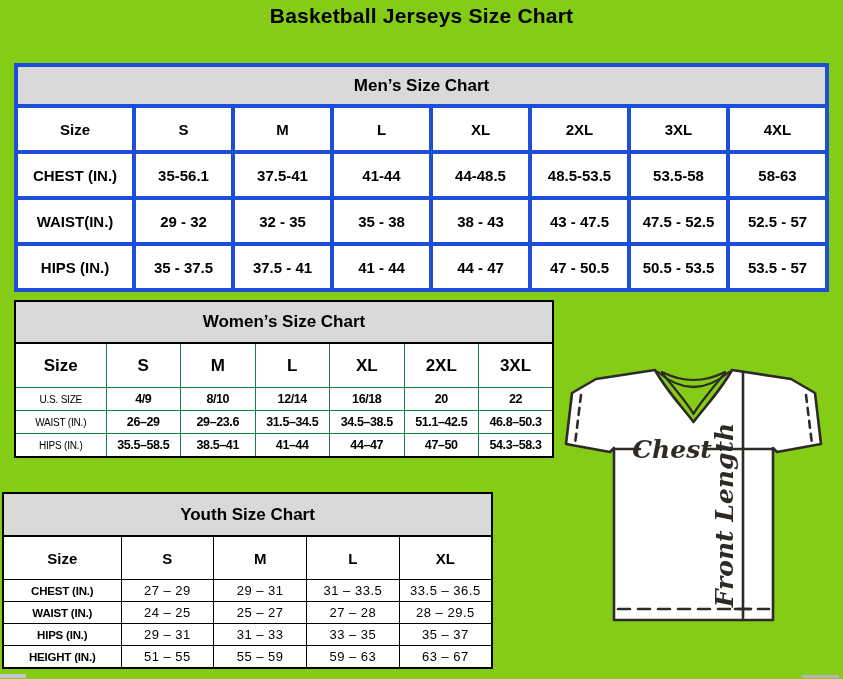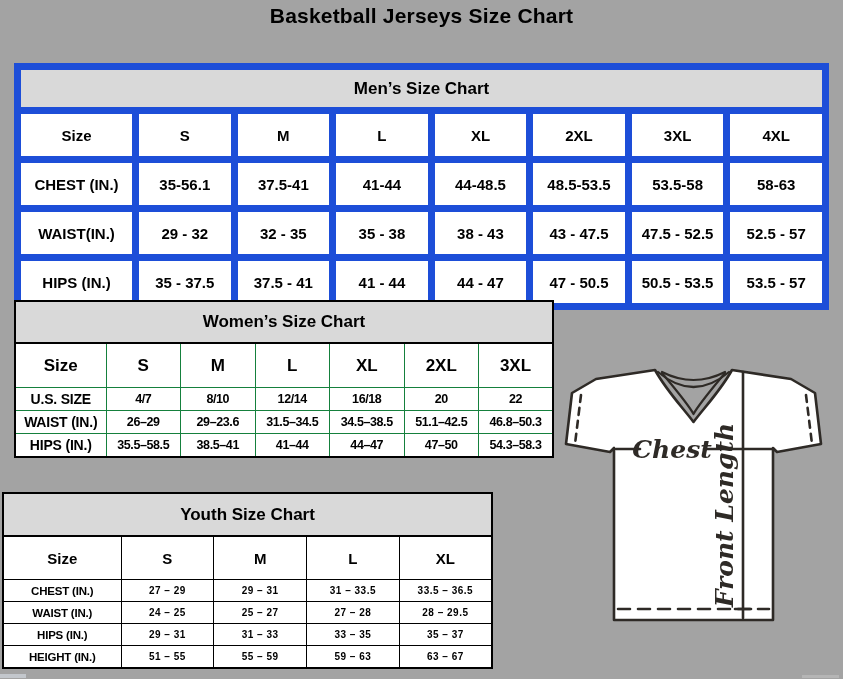--- a/index.html
+++ b/index.html
@@ -1,45 +1,45 @@
 <!DOCTYPE html>
 <html><head>
 <meta charset="utf-8">
 <style>
   html,body{margin:0;padding:0;background:#fff;}
-  #page{position:relative;width:843px;height:679px;background:#a3a3a3;overflow:hidden;
+  #page{position:relative;width:843px;height:679px;background:#84cc16;overflow:hidden;
         font-family:"Liberation Sans",sans-serif;color:#000;}
   #main-title{position:absolute;top:4px;left:0;width:100%;text-align:center;
               font-size:21px;font-weight:bold;letter-spacing:0.2px;}
   table{border-collapse:collapse;table-layout:fixed;position:absolute;background:#fff;}
   td{text-align:center;vertical-align:middle;padding:0;overflow:hidden;white-space:nowrap;}
 
   
   #mens-table{left:14px;top:63px;width:815px;}
-  #mens-table td{border:7px solid #1d4ed8;margin-top:27px;}
+  #mens-table td{border:4px solid #1d4ed8;margin-top:27px;}
   #mens-table td.htitle{background:#d9d9d9;height:37px;font-size:17px;font-weight:bold;}
   #mens-table td.hcell{height:42px;font-size:15px;font-weight:bold;}
   #mens-table td.lcell,#mens-table td.vcell{height:42px;font-size:15px;font-weight:bold;}
 
   
   #womens-table{left:14px;top:300px;width:540px;}
   #womens-table td{border:1px solid #15803d;}
   #womens-table{border:2px solid #000;}
   #womens-table td.htitle{background:#d9d9d9;height:40px;font-size:17px;font-weight:bold;border-bottom:2px solid #000;}
   #womens-table td.hcell{height:43px;font-size:17px;font-weight:bold;}
-  #womens-table td.lcell{height:22px;font-size:14px;font-weight:bold;letter-spacing:-0.2px;}
+  #womens-table td.lcell{height:22px;font-size:10px;font-weight:normal;letter-spacing:-0.2px;}
   #womens-table td.vcell{height:22px;font-size:12.5px;font-weight:bold;letter-spacing:-0.4px;}
 
   
   #youth-table{left:2px;top:492px;width:491px;border:2px solid #000;}
   #youth-table td{border:1px solid #000;}
   #youth-table td.htitle{background:#d9d9d9;height:41px;font-size:17px;font-weight:bold;border-bottom:2px solid #000;}
   #youth-table td.hcell{height:42px;font-size:15px;font-weight:bold;}
   #youth-table td.lcell{height:21px;font-size:11.5px;font-weight:bold;letter-spacing:-0.2px;}
-  #youth-table td.vcell{height:21px;font-size:10px;font-weight:bold;letter-spacing:0.5px;}
+  #youth-table td.vcell{height:21px;font-size:13px;font-weight:normal;letter-spacing:0.5px;}
 
   
   #jersey-wrap{position:absolute;left:556px;top:360px;width:284px;height:268px;}
   .measure-text{font-family:"DejaVu Serif","Liberation Serif",serif;font-style:italic;font-weight:bold;
                 font-size:25px;fill:#2e2a26;}
 
   
   #scroll-frag-left{position:absolute;left:0px;top:674px;width:26px;height:4px;background:#c3c7cc;}
   #scroll-frag-right{position:absolute;left:802px;top:675px;width:37px;height:3px;background:#b5b5b5;}
 </style>
@@ -113,21 +113,21 @@
           <td class="hcell">Size</td>
           <td class="hcell">S</td>
           <td class="hcell">M</td>
           <td class="hcell">L</td>
           <td class="hcell">XL</td>
           <td class="hcell">2XL</td>
           <td class="hcell">3XL</td>
         </tr>
         <tr>
           <td class="lcell">U.S. SIZE</td>
-          <td class="vcell">4/7</td>
+          <td class="vcell">4/9</td>
           <td class="vcell">8/10</td>
           <td class="vcell">12/14</td>
           <td class="vcell">16/18</td>
           <td class="vcell">20</td>
           <td class="vcell">22</td>
         </tr>
         <tr>
           <td class="lcell">WAIST (IN.)</td>
           <td class="vcell">26–29</td>
           <td class="vcell">29–23.6</td>

